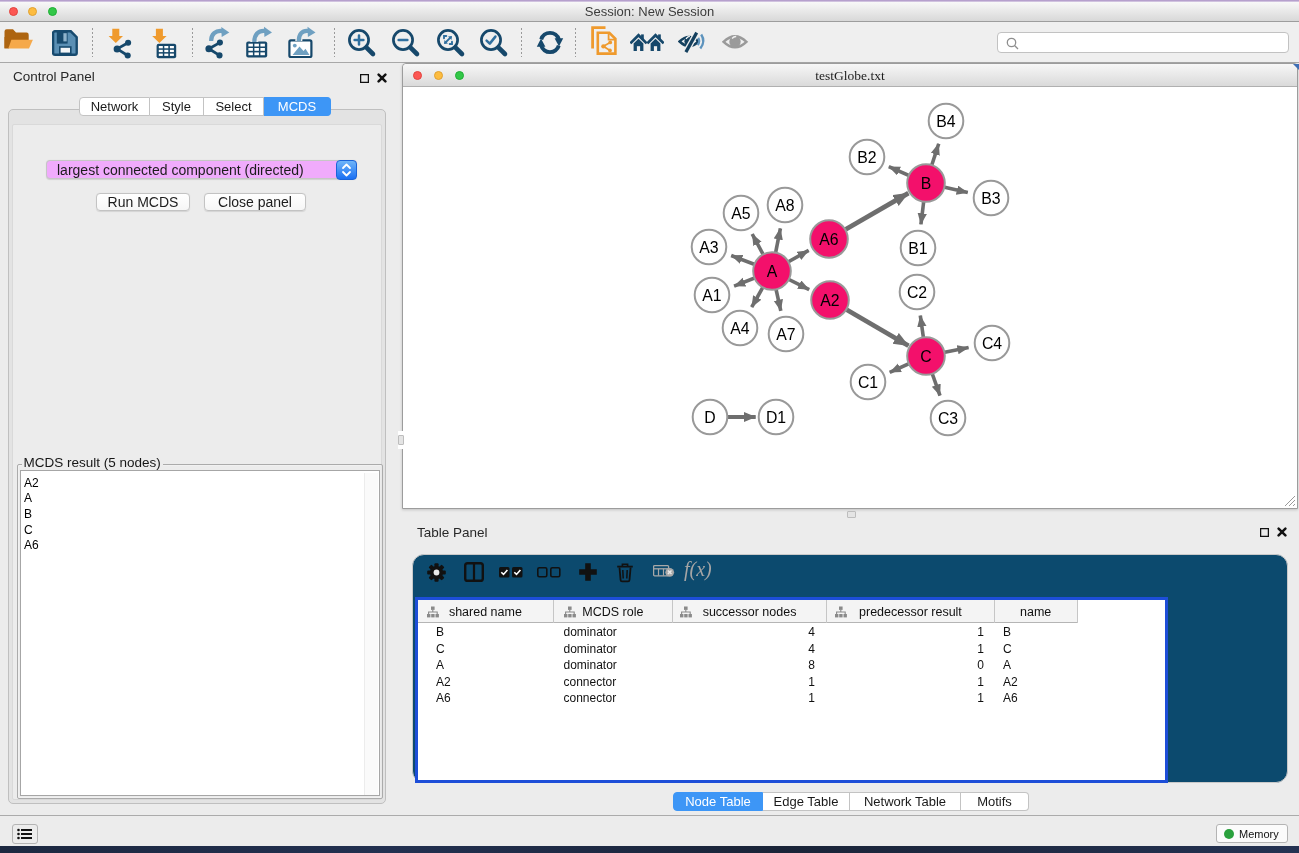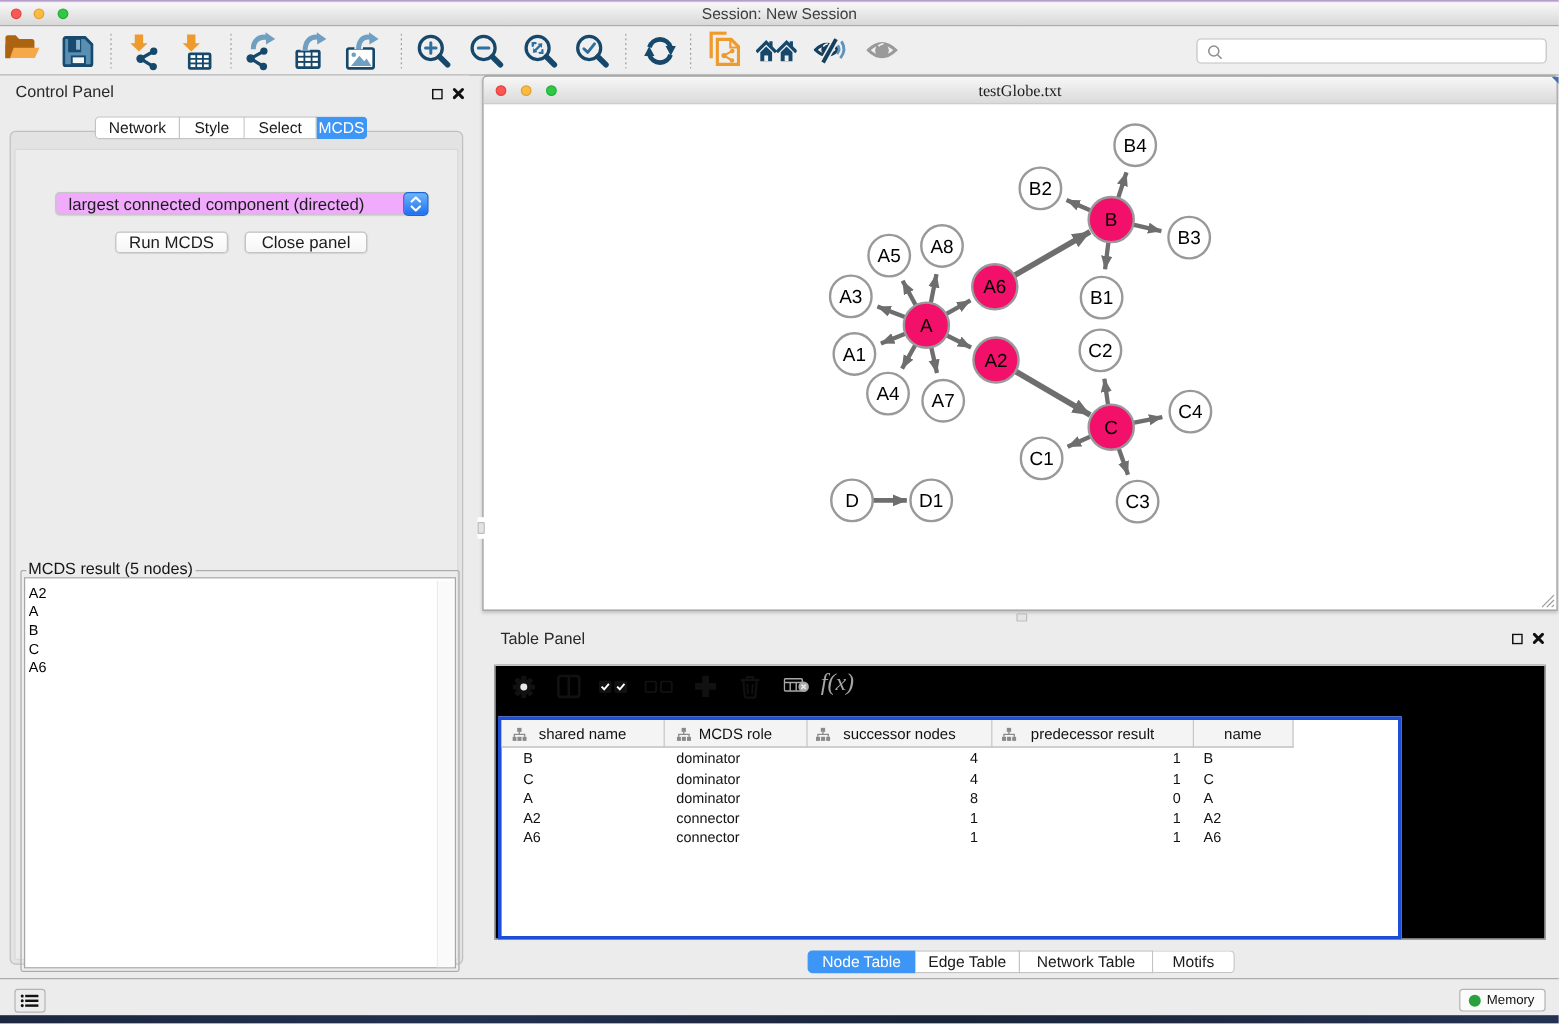--- a/index.html
+++ b/index.html
@@ -59,21 +59,21 @@
   font-size:14px; color:#1c1c1c; }
 #dropdown .stepper { position:absolute; right:-1px; top:-1px; width:21px; height:20px;
   border-radius:4px; background:linear-gradient(#6fb5f9,#1a70f3);
   border:1px solid #1a64d9; }
 
 .btn { position:absolute; height:18px; background:linear-gradient(#ffffff,#f6f6f6);
   border:1px solid #c3c3c3; border-radius:4px; font-size:14px; color:#1c1c1c;
   display:flex; align-items:center; justify-content:center;
   box-shadow:0 0.5px 1px rgba(0,0,0,.1); }
 
-#fieldset { position:absolute; left:3.5px; top:341px; width:366.5px; height:344px; }
+#fieldset { position:absolute; left:3.5px; top:330px; width:366.5px; height:344px; }
 #fieldset .fborder { position:absolute; left:0; top:8.5px; width:100%; height:335px;
   border:1px solid #ababab; border-radius:2px; box-shadow:inset 0 0 0 0.5px #f6f6f6; }
 #fieldset .legend { position:absolute; left:5px; top:0; background:#ececec;
   padding:0 2px; font-size:13.5px; color:#161616; }
 #listbox { position:absolute; left:3.5px; top:15px; width:359.5px; height:326px;
   background:#fff; border:1px solid #a6a6a6; font-size:12px; color:#000; }
 #listbox .li { padding-left:3px; height:15.7px; line-height:15.7px; }
 #vscroll { position:absolute; right:1px; top:2px; width:14px; height:322px;
   background:#fafafa; border-left:1px solid #ececec; }
 
@@ -84,21 +84,21 @@
 #nettitle { position:absolute; left:0; top:0; width:100%; height:23px;
   background:linear-gradient(#f7f7f7,#dadada);
   border-bottom:1px solid #b0b0b0; border-radius:4px 4px 0 0;font-family:Liberation Serif, serif; }
 #nettitle .title { width:100%; text-align:center; font-size:13.5px; color:#1d1d1d;
   line-height:23px; }
 
 
 #tpanel { left:402px; top:520px; width:897px; height:295px; background:#ececec; }
 #tpanel .ptitle { position:absolute; left:15px; top:5px; font-size:13.5px; color:#282828; }
 #tcontainer { position:absolute; left:10px; top:34px; width:876px; height:229px;
-  background:#000000; border:1px solid #c9c9c9; border-radius:0; }
+  background:#0c4a6e; border:1px solid #c9c9c9; border-radius:12px; }
 #ttable { position:absolute; left:2px; top:42px; width:753px; height:186px;
   background:#fff; border:3px solid #1d4ed8; }
 #thead { position:absolute; left:0; top:0; width:660px; height:23px;
   background:#f4f4f4; border-bottom:1px solid #b5b5b5; font-size:12.5px; color:#111; }
 .hcell { position:absolute; top:0; height:23px; border-right:1px solid #c6c6c6;
   display:flex; align-items:center; justify-content:center; }
 .trow { position:absolute; font-size:12px; color:#111; height:17px; line-height:17px; }
 
 
 #statusbar { left:0; top:815px; width:1299px; height:31px; background:#ececec;
@@ -289,21 +289,21 @@
       <rect x="0.6" y="0.6" width="7.8" height="7.8" fill="none" stroke="#111" stroke-width="1.3"></rect>
     </svg>
   <svg class="wbtn" style="left:377px;top:10px" width="10" height="10" viewBox="0 0 10 10">
       <path d="M1.6 1.6 L8.4 8.4 M8.4 1.6 L1.6 8.4" stroke="#111" stroke-width="2.5" stroke-linecap="round"></path>
     </svg>
 
   <div class="tabs">
     <div class="tab" style="width:71px">Network</div>
     <div class="tab" style="width:54px">Style</div>
     <div class="tab" style="width:60px">Select</div>
-    <div class="tab sel" style="width:42px">MCDS</div>
+    <div class="tab sel" style="width:67px">MCDS</div>
   </div>
 
   <div id="tabpane">
     <div id="cpcontent">
       <div id="dropdown">
         <div class="dtext">largest connected component (directed)</div>
         <div class="stepper">
           <svg width="19" height="18" viewBox="0 0 19 18" style="position:absolute;left:0;top:0">
             <path d="M6 7 L9.5 3.5 L13 7" fill="none" stroke="#fff" stroke-width="1.8" stroke-linecap="round" stroke-linejoin="round"></path>
             <path d="M6 11 L9.5 14.5 L13 11" fill="none" stroke="#fff" stroke-width="1.8" stroke-linecap="round" stroke-linejoin="round"></path>

